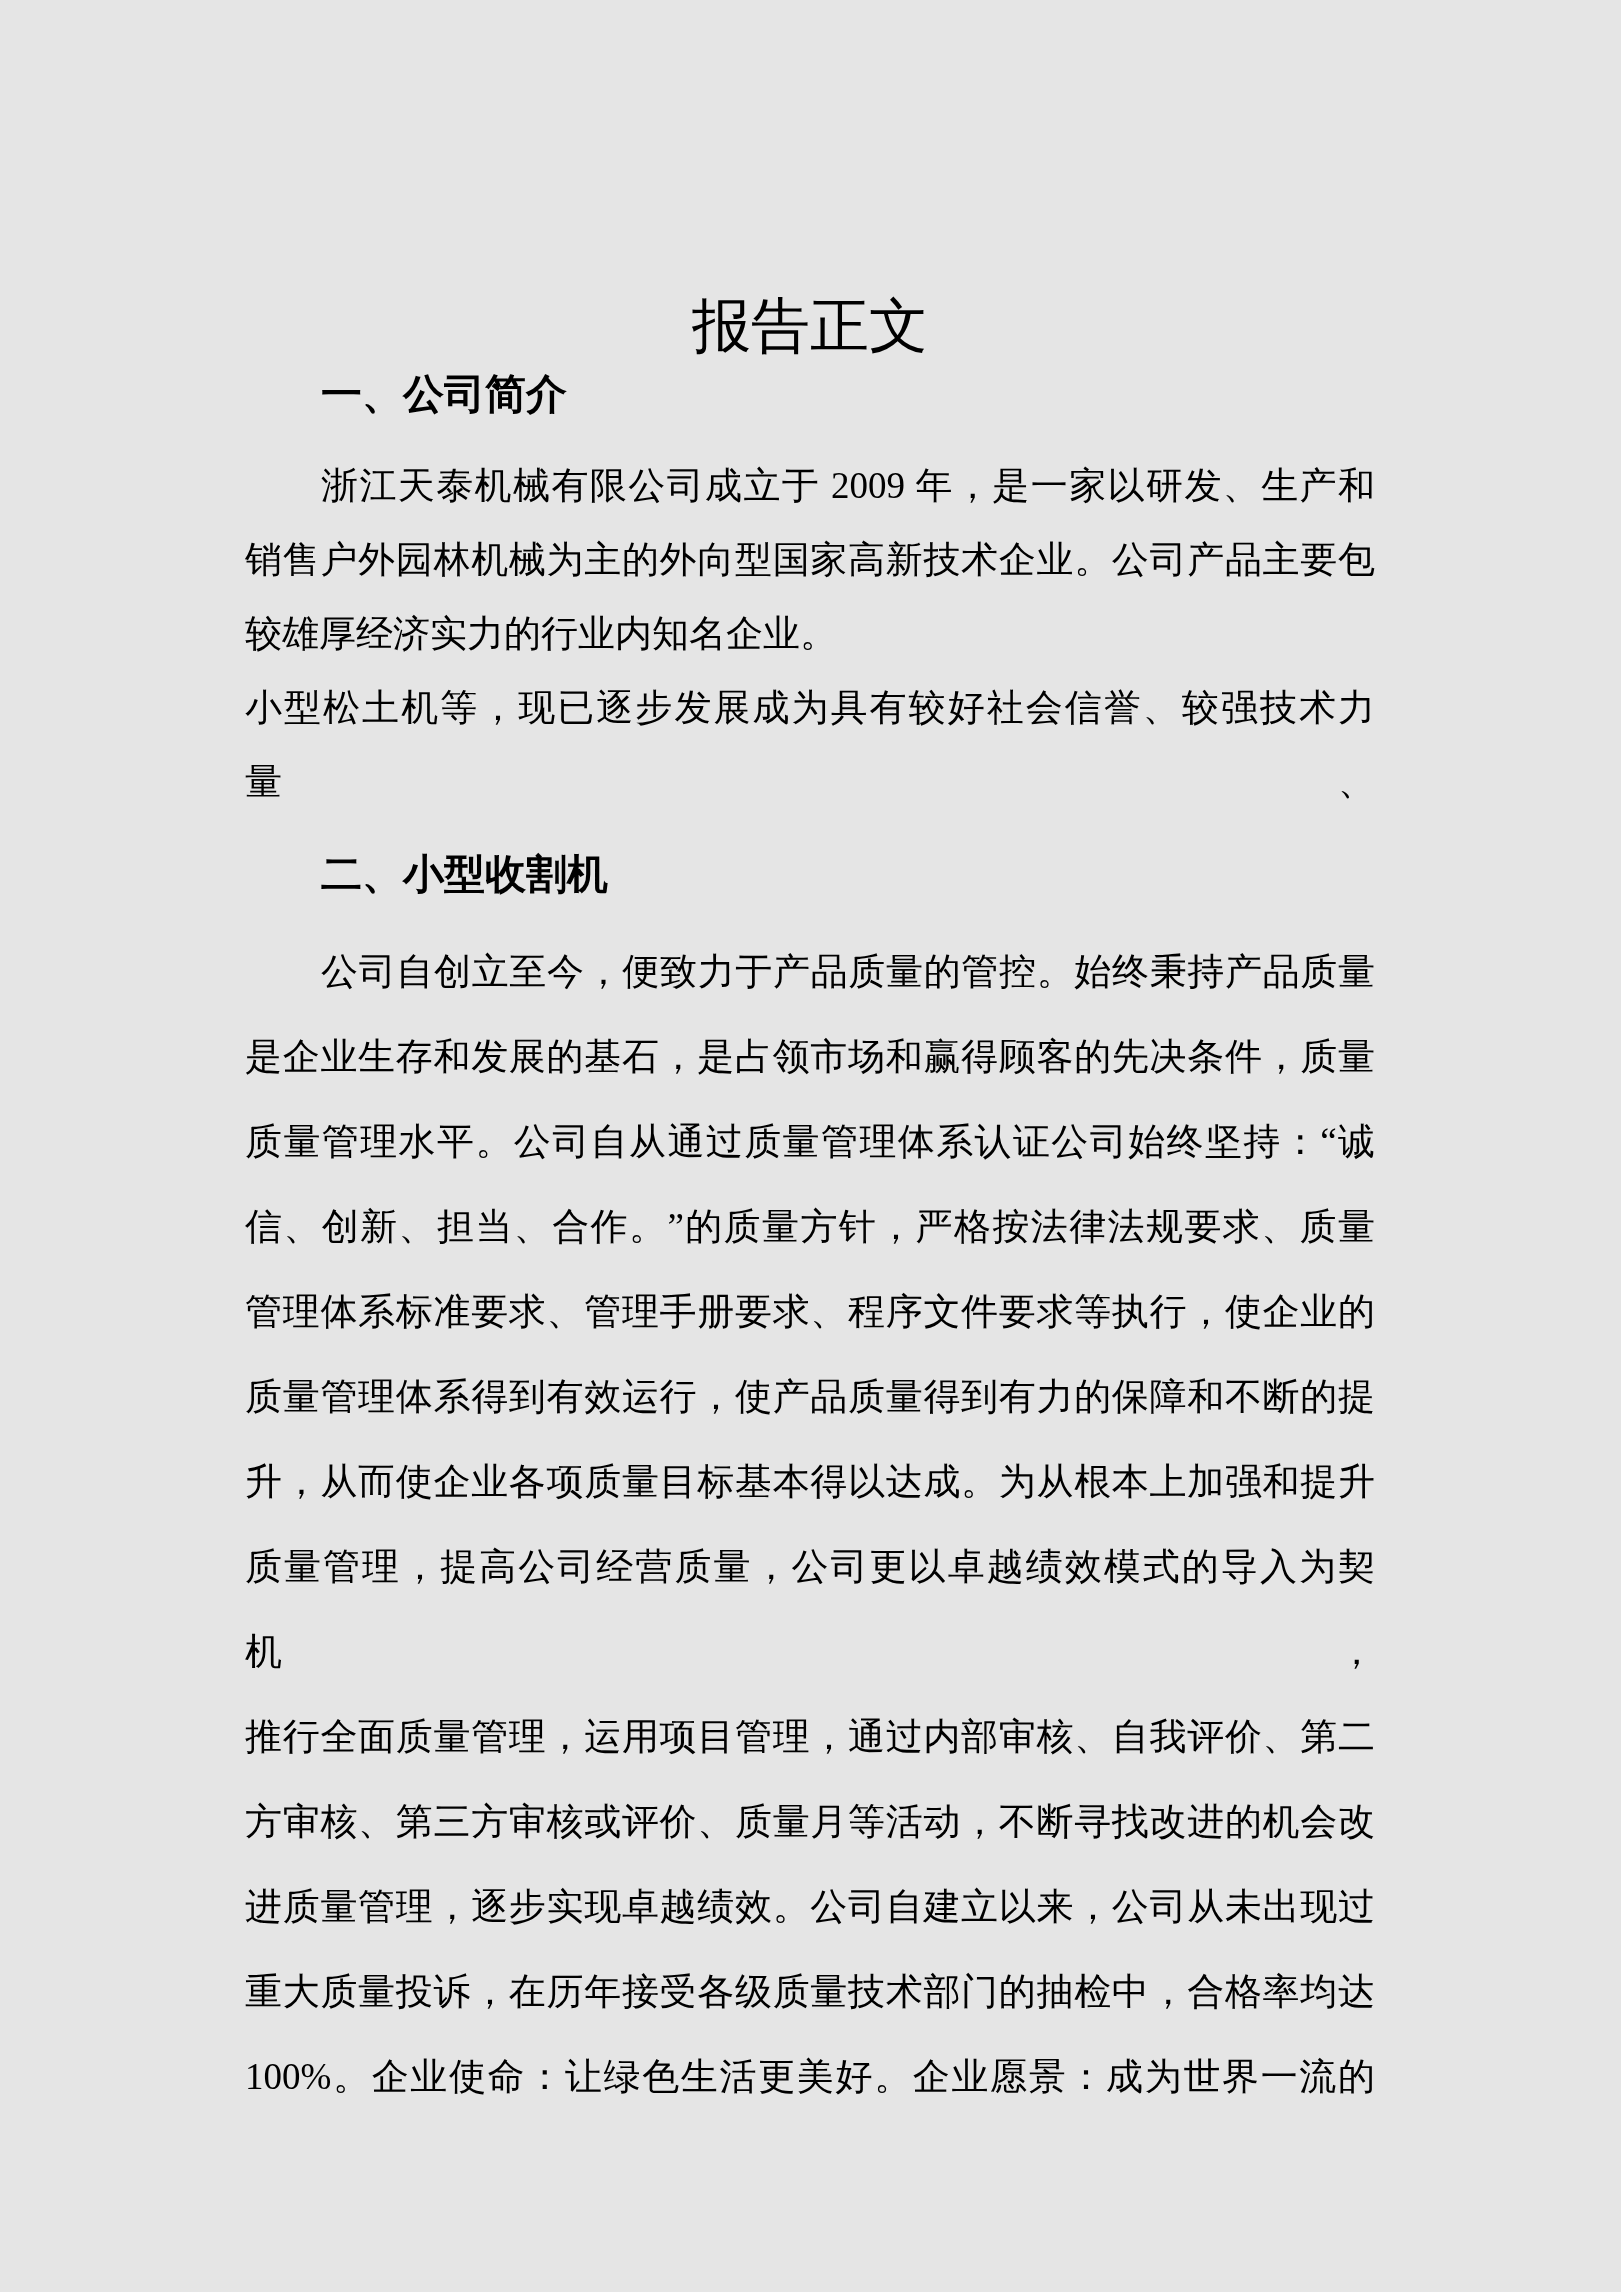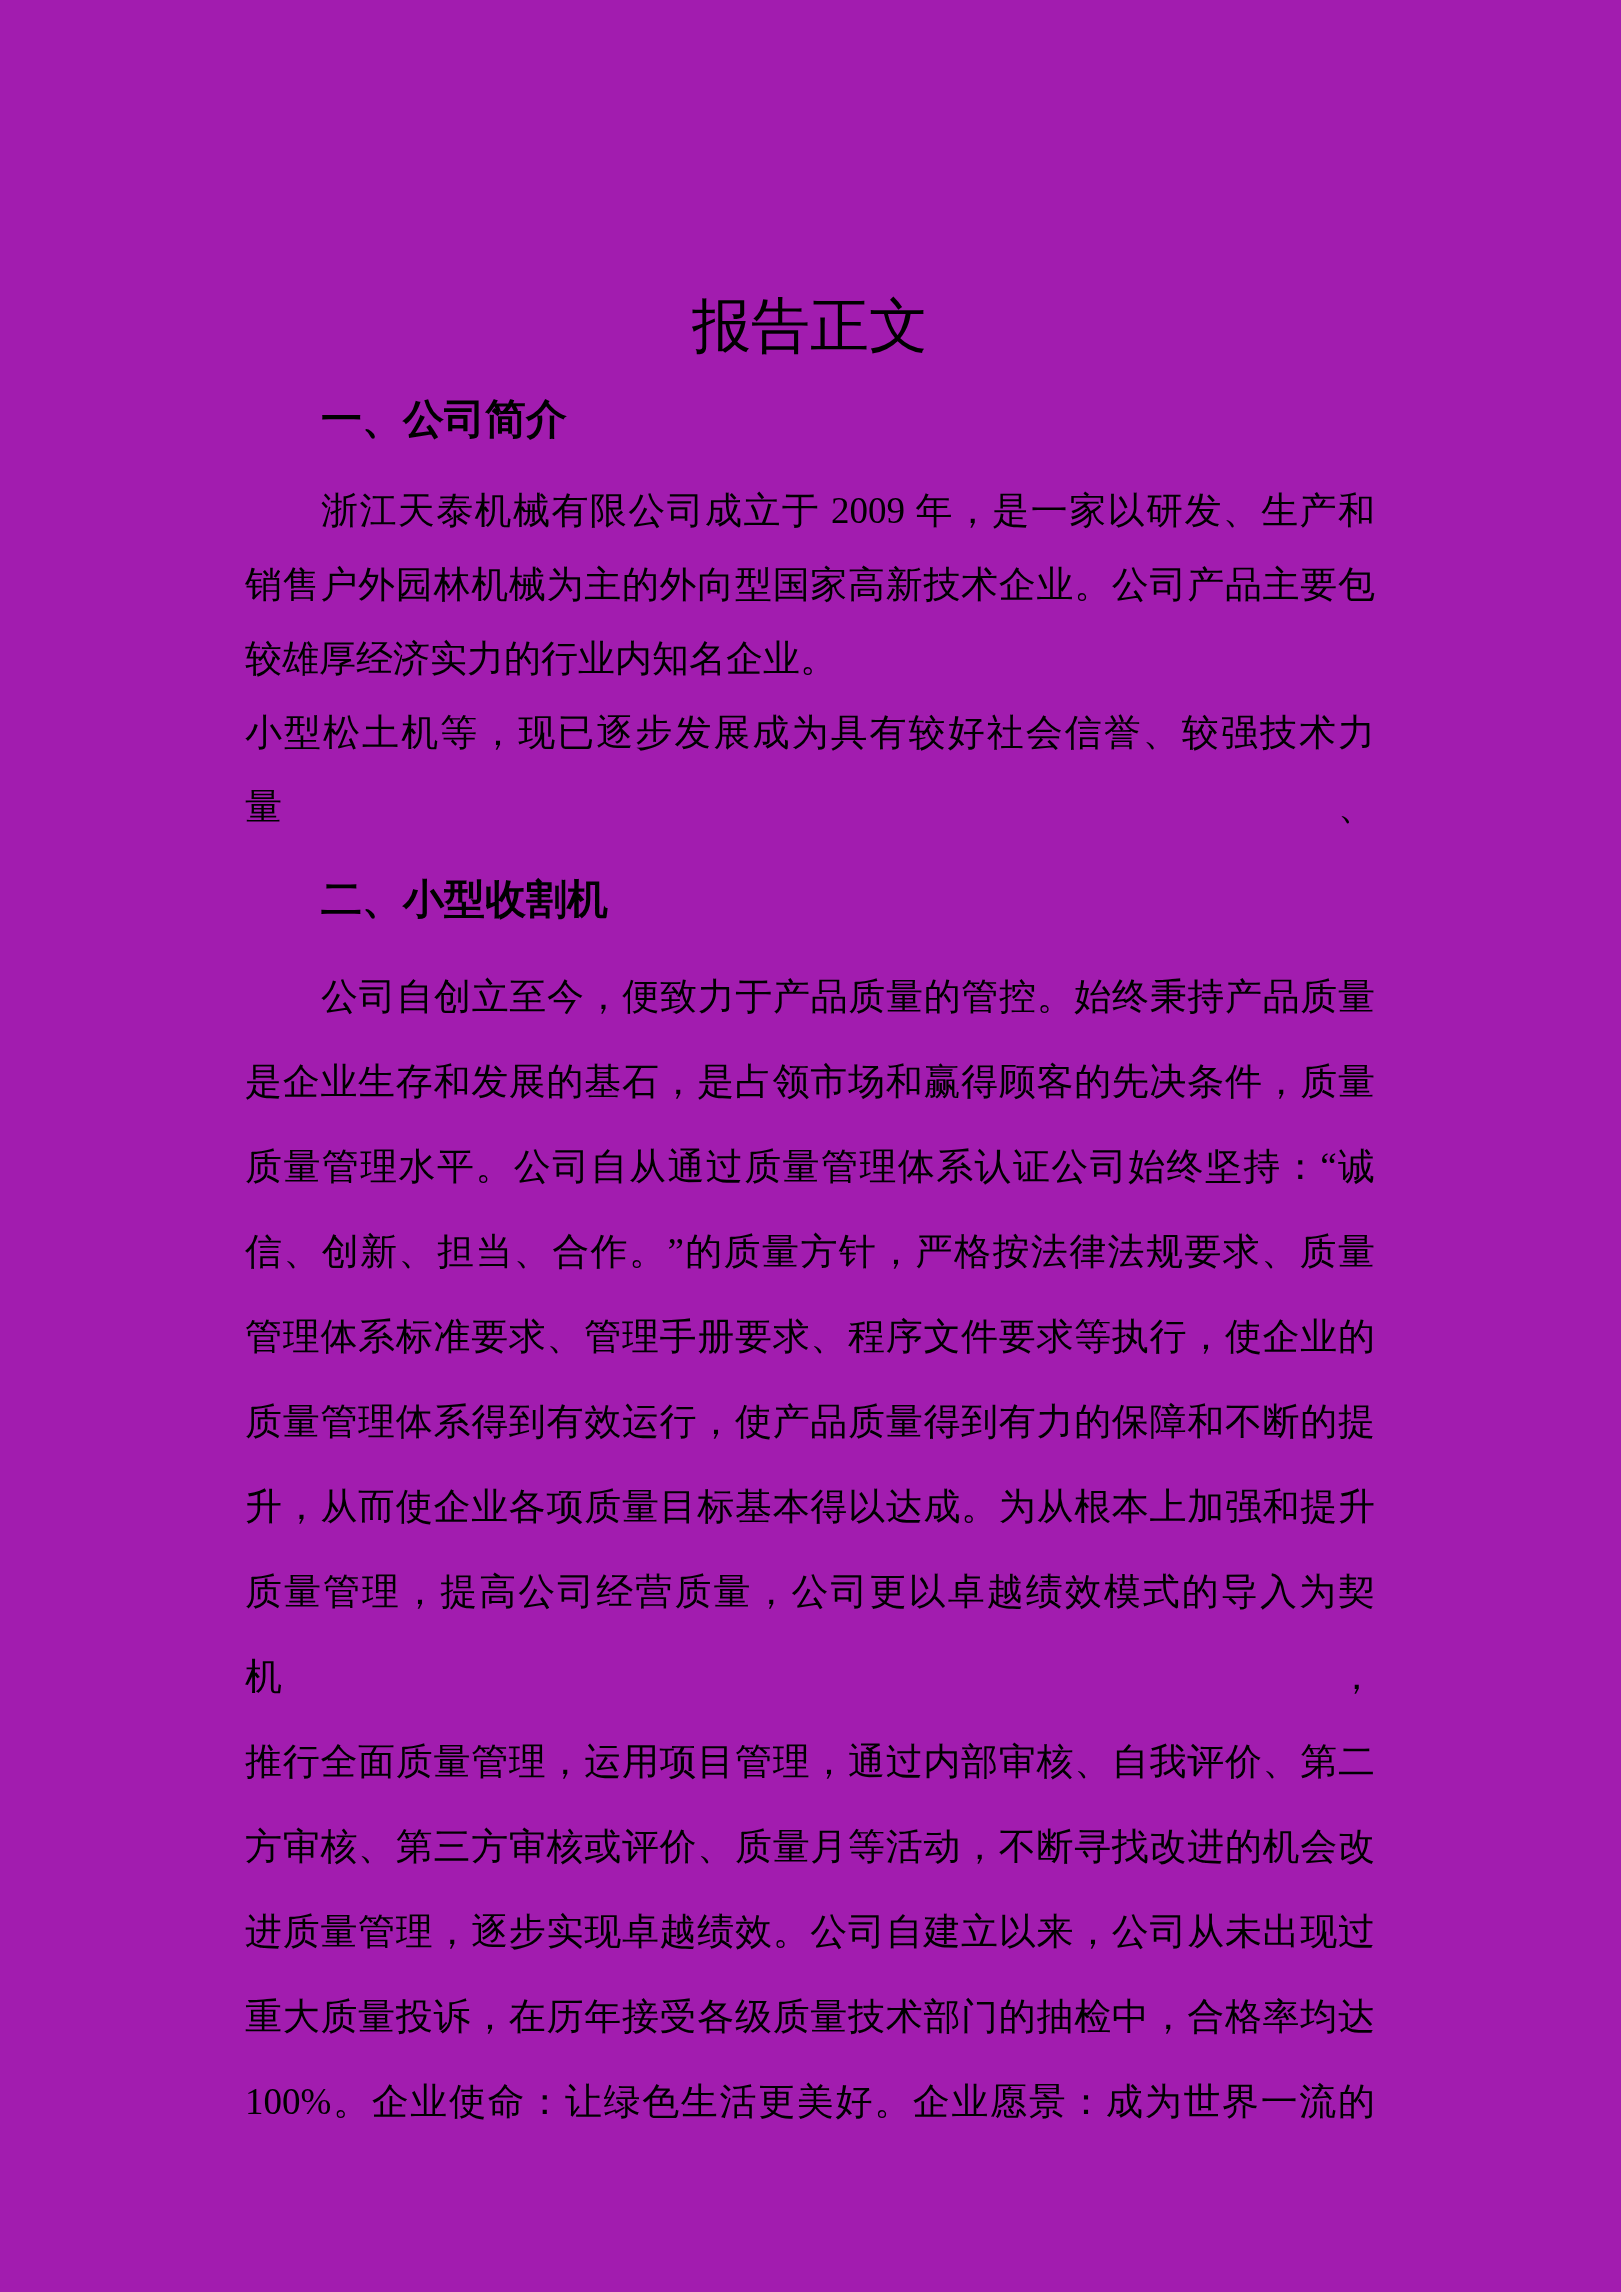--- a/index.html
+++ b/index.html
@@ -4,21 +4,21 @@
 <style>
   html, body {
     margin: 0;
     padding: 0;
     background: #ffffff;
   }
   .page {
     position: relative;
     width: 1621px;
     height: 2293px;
-    background: #a21caf;
+    background: #e5e5e5;
     color: #000000;
     font-family: "Liberation Serif", "DejaVu Serif", serif;
     overflow: hidden;
   }
   .content {
     position: absolute;
     left: 245px;
     top: 0;
     width: 1130px;
   }
@@ -28,21 +28,21 @@
     line-height: 59px;
     font-weight: normal;
     text-align: center;
   }
   .section-heading {
     font-size: 41px;
     line-height: 41px;
     font-weight: bold;
     padding-left: 76px;
   }
-  .heading-1 { margin-top: 43px; }
+  .heading-1 { margin-top: 18px; }
   .heading-2 { margin-top: 35px; }
   .para { margin: 0; }
   .para-1 { margin-top: 2px; }
   .para-2 { margin-top: 19.6px; }
   .line {
     font-size: 37px;
     text-align: justify;
     font-family: Liberation Serif, serif;
   }
   .para-1 .line { line-height: 74px; }

